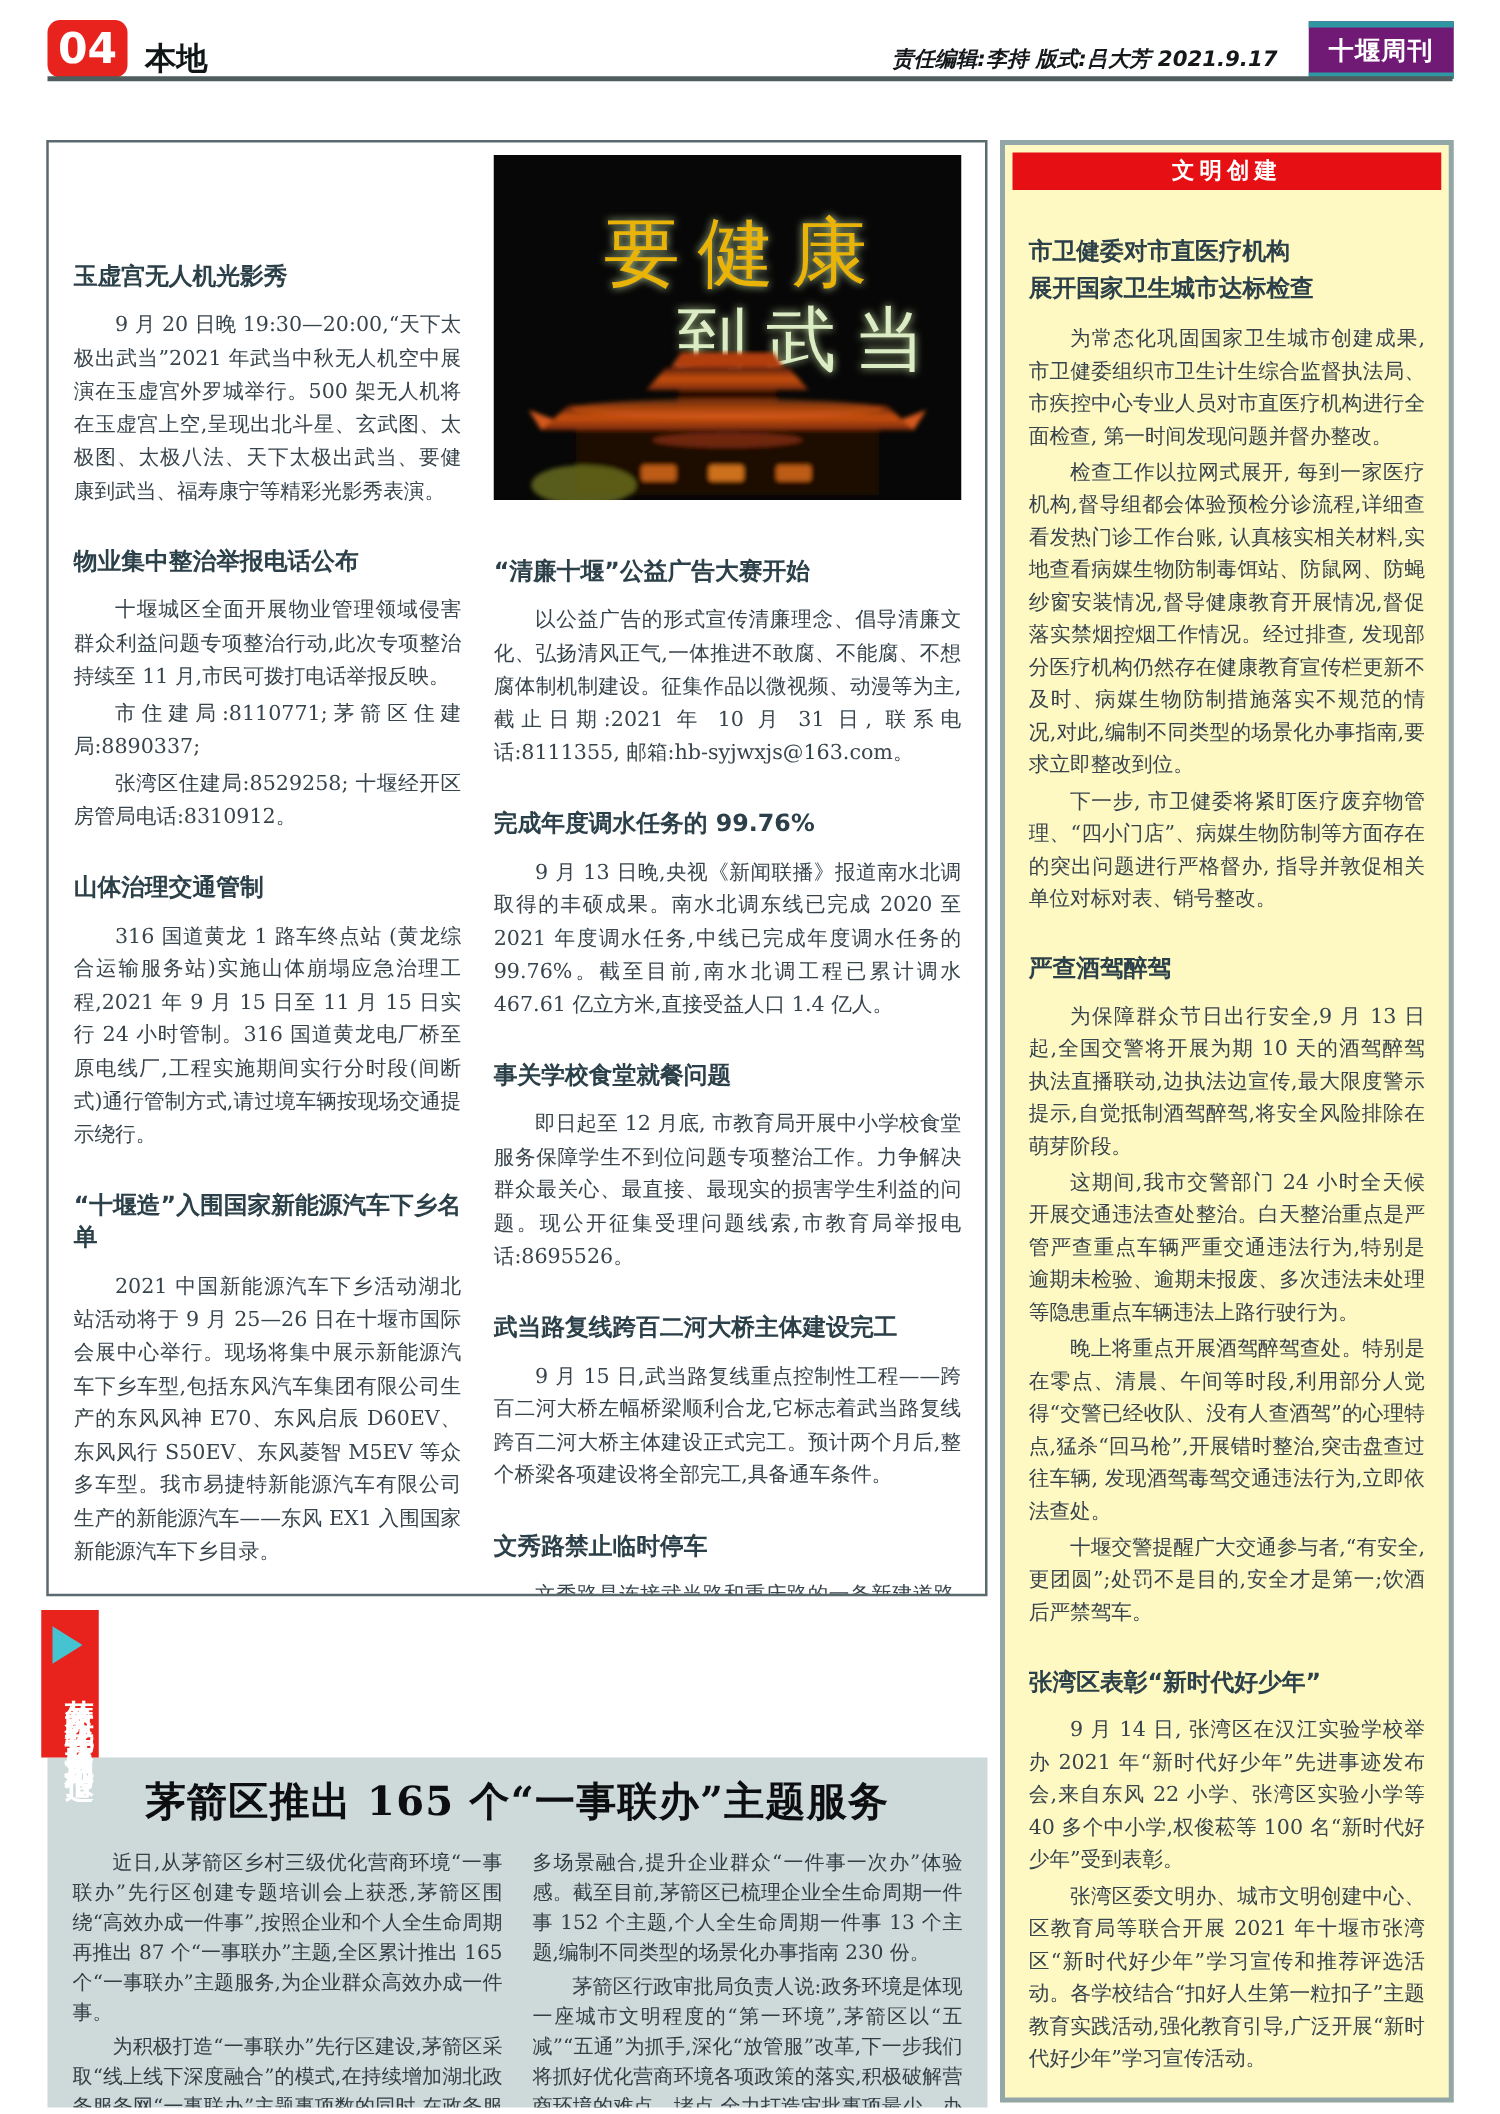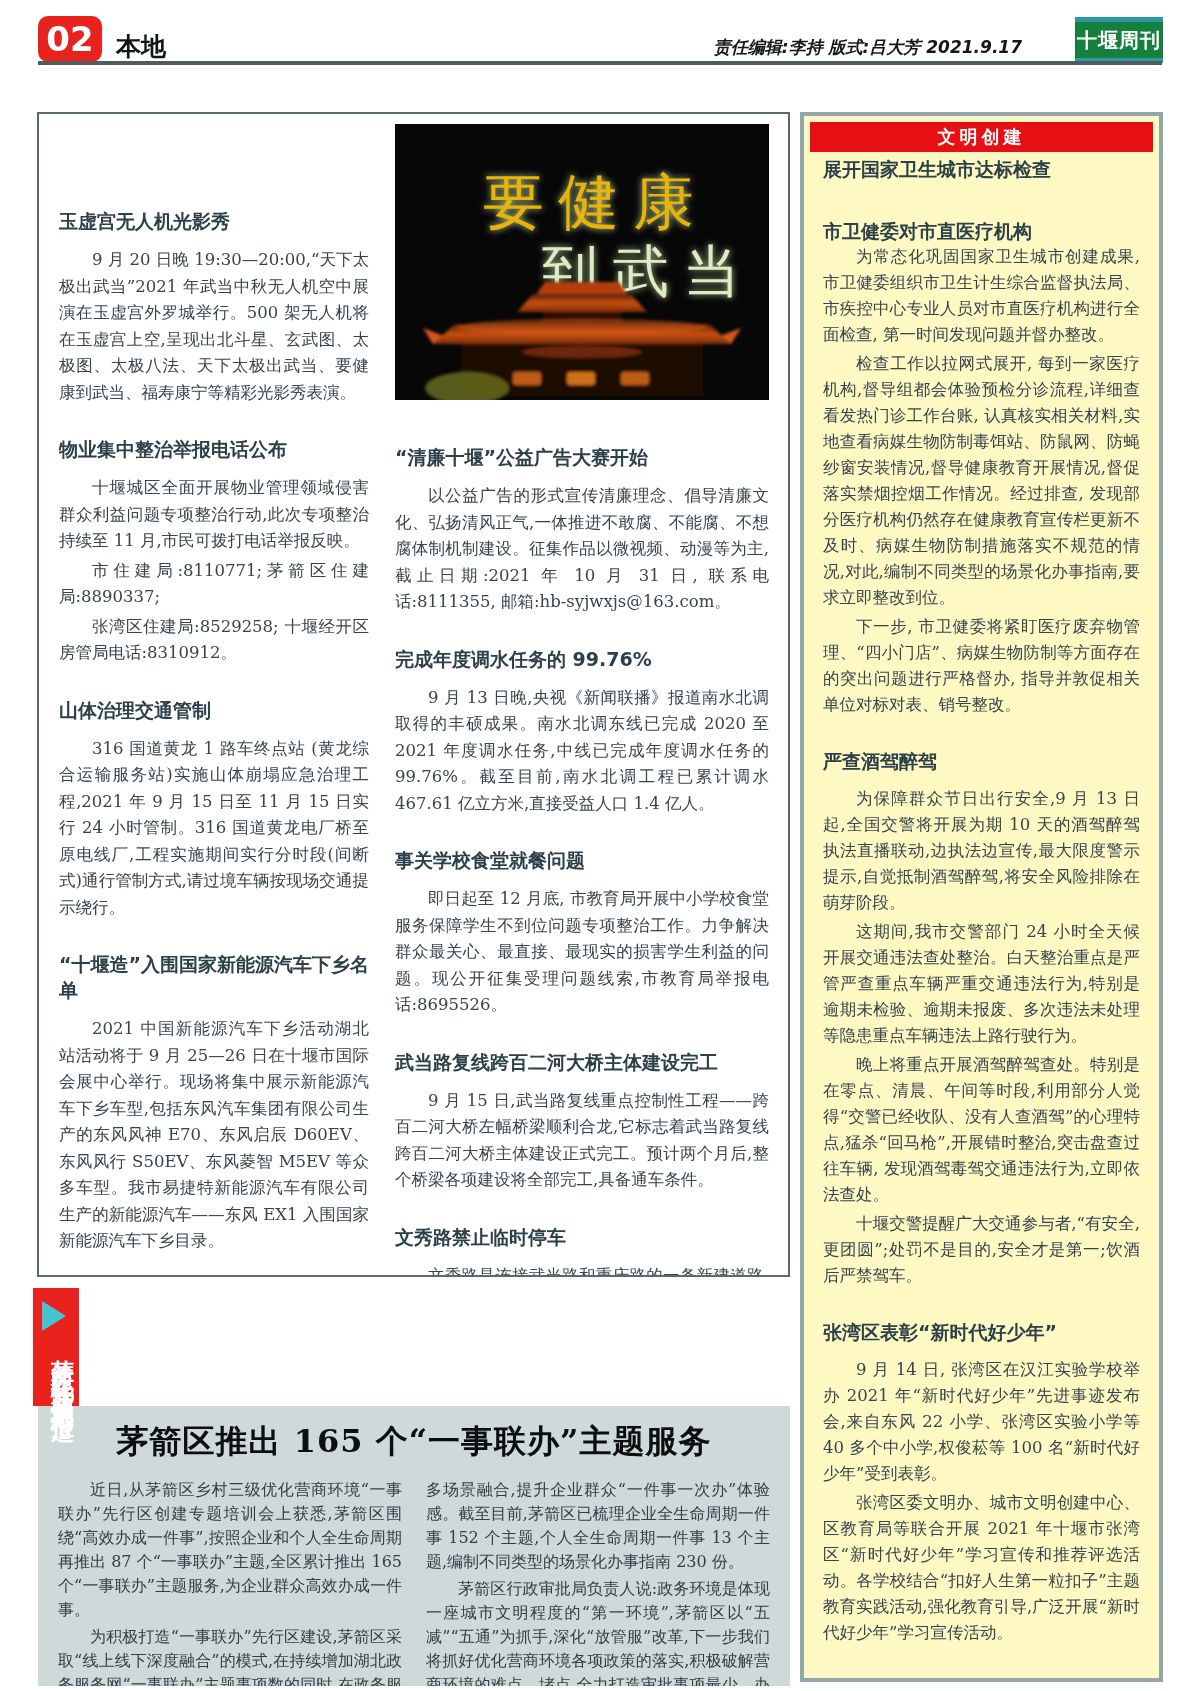--- a/index.html
+++ b/index.html
@@ -6,21 +6,21 @@
   .page{position:relative;width:1200px;height:1691px;background:#fff;overflow:hidden;
         font-family:"DejaVu Serif", serif;}
   
   .pagenum{position:absolute;left:38px;top:16px;width:64px;height:46px;background:#e8231d;
            border-radius:10px;color:#fff;font-family:"DejaVu Sans",sans-serif;font-size:34px;
            font-weight:bold;text-align:center;line-height:46px;}
   .section{position:absolute;left:116px;top:30px;font-family:"DejaVu Sans",sans-serif;
            font-size:25px;font-weight:bold;color:#101517;}
   .editors{position:absolute;right:178px;top:36px;font-family:"DejaVu Sans",sans-serif;
            font-size:17px;font-weight:bold;font-style:italic;color:#15181a;}
-  .masthead{position:absolute;right:37px;top:17px;width:88px;background:#15803d;
+  .masthead{position:absolute;right:37px;top:17px;width:116px;background:#701a75;
             border-top:5px solid #2f97a1;border-bottom:5px solid #2f97a1;color:#fff;
             font-family:"DejaVu Serif",serif;font-size:20px;font-weight:bold;text-align:center;
             height:36px;line-height:36px;letter-spacing:1px;}
   .rule{position:absolute;left:38px;top:61px;width:1124px;height:4px;background:#4f5d5f;}
   
   .main-box{position:absolute;left:37px;top:112px;width:753px;height:1165px;box-sizing:border-box;
             border:2px solid #5a6a6e;background:#fff;overflow:hidden;
             padding:10px 14px 0 20px;display:flex;}
   .col-left{width:310px;flex:none;}
   .col-mid{width:374px;flex:none;margin-left:26px;}
@@ -62,21 +62,21 @@
   .bcol{flex:1;}
   .panel p{font-size:16px;line-height:24px;color:#323d44;}
   .panel p.cont{text-indent:0;}
   .byline{text-align:right;font-size:16px;font-weight:bold;color:#323d44;margin-top:4px;padding-right:4px;}
 </style>
 </head>
 <body>
 
 <div class="page">
 
-  <div class="pagenum">02</div>
+  <div class="pagenum">04</div>
   <div class="section">本地</div>
   <div class="editors">责任编辑:李持  版式:吕大芳  2021.9.17</div>
   <div class="masthead">十堰周刊</div>
   <div class="rule"></div>
 
   <section class="main-box">
     <div class="col-left">
       <div class="atitle">玉虚宫无人机光影秀</div>
       <p>9 月 20 日晚 19:30—20:00,“天下太极出武当”2021 年武当中秋无人机空中展演在玉虚宫外罗城举行。500 架无人机将在玉虚宫上空,呈现出北斗星、玄武图、太极图、太极八法、天下太极出武当、要健康到武当、福寿康宁等精彩光影秀表演。</p>
       <div class="atitle">物业集中整治举报电话公布</div>
@@ -131,22 +131,22 @@
       <div class="atitle">武当路复线跨百二河大桥主体建设完工</div>
       <p>9 月 15 日,武当路复线重点控制性工程——跨百二河大桥左幅桥梁顺利合龙,它标志着武当路复线跨百二河大桥主体建设正式完工。预计两个月后,整个桥梁各项建设将全部完工,具备通车条件。</p>
       <div class="atitle">文秀路禁止临时停车</div>
       <p>文秀路是连接武当路和重庆路的一条新建道路,目前尚未交付使用。9 月 13 日起,该道路将进行信号灯安装和监控设备架设工程施工,违停车辆交警将依法现场拍照取证处罚。预计该道路十一前通车。</p>
     </div>
   </section>
 
   <aside class="right-box">
     <div class="right-header">文明创建</div>
     <div class="right-inner">
+      <div class="atitle first">市卫健委对市直医疗机构</div>
       <div class="atitle second">展开国家卫生城市达标检查</div>
-      <div class="atitle first">市卫健委对市直医疗机构</div>
       <p>为常态化巩固国家卫生城市创建成果, 市卫健委组织市卫生计生综合监督执法局、市疾控中心专业人员对市直医疗机构进行全面检查, 第一时间发现问题并督办整改。</p>
       <p>检查工作以拉网式展开, 每到一家医疗机构,督导组都会体验预检分诊流程,详细查看发热门诊工作台账, 认真核实相关材料,实地查看病媒生物防制毒饵站、防鼠网、防蝇纱窗安装情况,督导健康教育开展情况,督促落实禁烟控烟工作情况。经过排查, 发现部分医疗机构仍然存在健康教育宣传栏更新不及时、病媒生物防制措施落实不规范的情况,对此,编制不同类型的场景化办事指南,要求立即整改到位。</p>
       <p>下一步, 市卫健委将紧盯医疗废弃物管理、“四小门店”、病媒生物防制等方面存在的突出问题进行严格督办, 指导并敦促相关单位对标对表、销号整改。</p>
       <div class="atitle">严查酒驾醉驾</div>
       <p>为保障群众节日出行安全,9 月 13 日起,全国交警将开展为期 10 天的酒驾醉驾执法直播联动,边执法边宣传,最大限度警示提示,自觉抵制酒驾醉驾,将安全风险排除在萌芽阶段。</p>
       <p>这期间,我市交警部门 24 小时全天候开展交通违法查处整治。白天整治重点是严管严查重点车辆严重交通违法行为,特别是逾期未检验、逾期未报废、多次违法未处理等隐患重点车辆违法上路行驶行为。</p>
       <p>晚上将重点开展酒驾醉驾查处。特别是在零点、清晨、午间等时段,利用部分人觉得“交警已经收队、没有人查酒驾”的心理特点,猛杀“回马枪”,开展错时整治,突击盘查过往车辆, 发现酒驾毒驾交通违法行为,立即依法查处。</p>
       <p>十堰交警提醒广大交通参与者,“有安全,更团圆”;处罚不是目的,安全才是第一;饮酒后严禁驾车。</p>
       <div class="atitle">张湾区表彰“新时代好少年”</div>
       <p>9 月 14 日, 张湾区在汉江实验学校举办 2021 年“新时代好少年”先进事迹发布会,来自东风 22 小学、张湾区实验小学等 40 多个中小学,权俊菘等 100 名“新时代好少年”受到表彰。</p>

